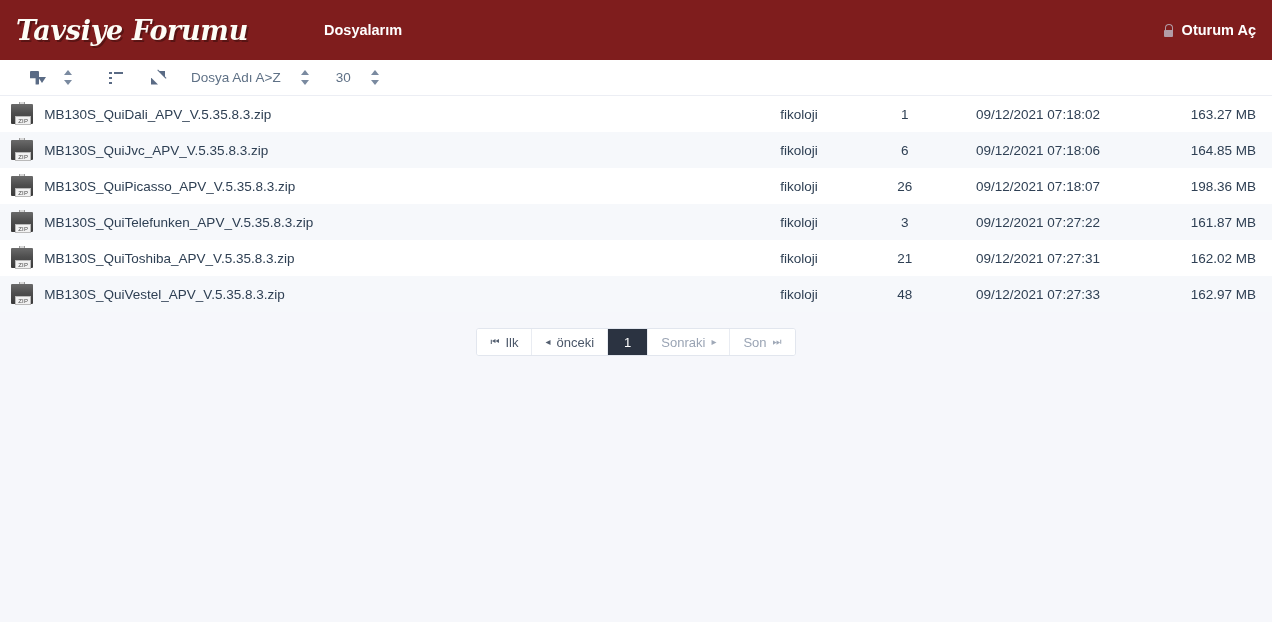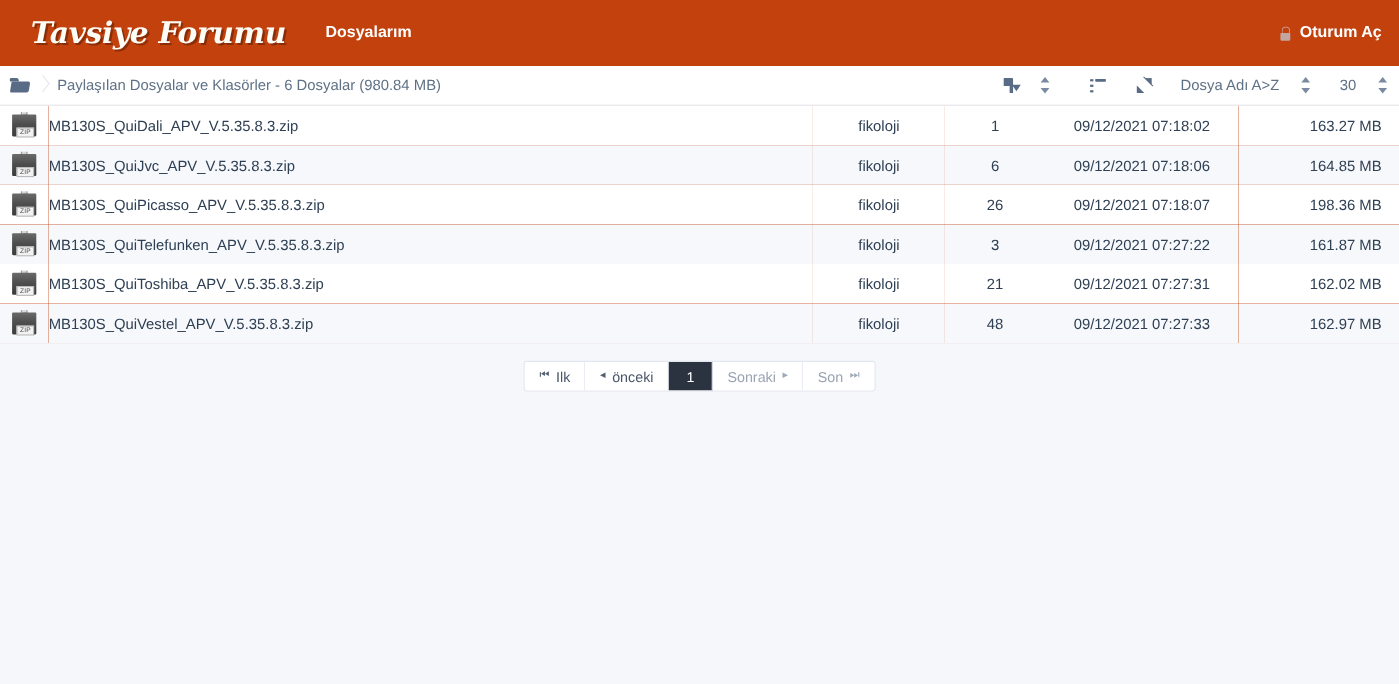--- a/index.html
+++ b/index.html
@@ -14,44 +14,43 @@
   body {
     font-family: "Liberation Sans", "DejaVu Sans", sans-serif;
     background: #f6f7fb;
     color: #2c3e50;
     -webkit-font-smoothing: antialiased;
   }
 
   
   .navbar {
     height: 60px;
-    background: #c2410c;
-    display: flex;
-    align-items: center;
-    position: relative;
-    padding-left: 12px;
+    background: #7f1d1d;
+    display: flex;
+    align-items: center;
+    position: relative;
   }
 
   .brand {
     font-family: "DejaVu Serif", "Liberation Serif", serif;
     font-style: italic;
     font-weight: bold;
     font-size: 27px;
     color: #fdfdf7;
     letter-spacing: -0.3px;
     margin-left: 16px;
     text-shadow: 2px 2px 0 rgba(0,0,0,0.30);
     white-space: nowrap;
     user-select: none;
   }
 
   .nav-links {
     display: flex;
     align-items: center;
-    margin-left: 32px;
+    margin-left: 72px;
   }
 
   .nav-link {
     color: #ffffff;
     font-size: 14.5px;
     font-weight: bold;
     text-decoration: none;
     padding: 6px 4px;
     white-space: nowrap;
   }
@@ -431,25 +430,20 @@
   </div>
 
   <div class="nav-right">
     <span class="lock-ico"></span>
     <span class="login-label">Oturum Aç</span>
   </div>
 </div>
 
 <div class="toolbar">
 
-  <div class="crumb-zone">
-    <span class="folder-ico"></span>
-    <span class="crumb-sep"></span>
-    <span class="crumb-text">Paylaşılan Dosyalar ve Klasörler - 6 Dosyalar (980.84 MB)</span>
-  </div>
 
   <div class="tools">
 
     <div class="tool tool-gap-a">
       <span class="ico-save"></span>
       <span class="ico-updown"></span>
     </div>
 
     <div class="tool tool-gap-b">
       <span class="ico-list">

